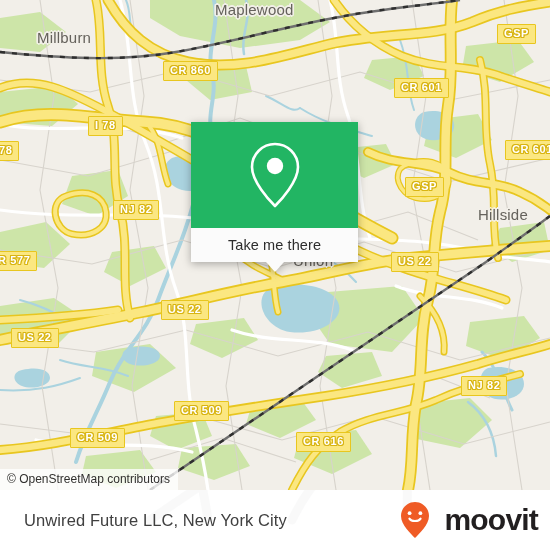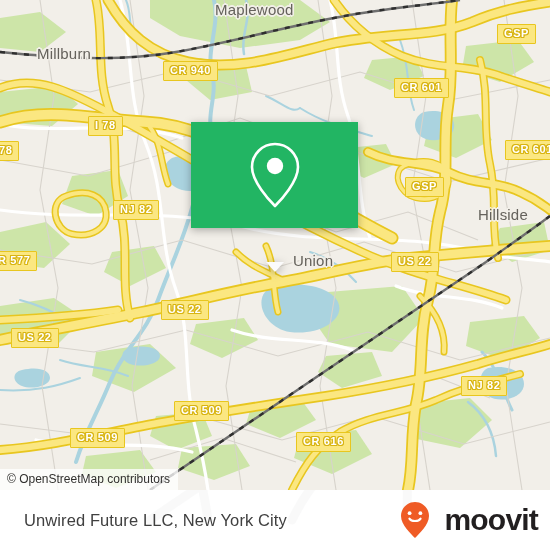--- a/index.html
+++ b/index.html
@@ -316,25 +316,25 @@
         <path d="M0,52 C60,58 120,62 176,52 C232,42 280,28 334,18 C384,8 420,6 460,0"></path>
         <path d="M150,490 C206,452 262,414 318,376 C374,338 430,300 486,262 C514,242 534,228 550,216"></path>
       </g>
       <g fill="none" stroke="#2e2e2e" stroke-width="2.4" stroke-dasharray="5 7">
         <path d="M0,52 C60,58 120,62 176,52 C232,42 280,28 334,18 C384,8 420,6 460,0"></path>
         <path d="M150,490 C206,452 262,414 318,376 C374,338 430,300 486,262 C514,242 534,228 550,216"></path>
       </g>
     </svg>
 
     <div class="place" style="left:215px; top:1px;">Maplewood</div>
-    <div class="place" style="left:37px; top:45px;">Millburn</div>
+    <div class="place" style="left:37px; top:29px;">Millburn</div>
     <div class="place" style="left:478px; top:206px;">Hillside</div>
     <div class="place" style="left:293px; top:252px;">Union</div>
 
-    <div class="shield" style="left:163px; top:61px;">CR 940</div>
+    <div class="shield" style="left:163px; top:61px;">CR 860</div>
     <div class="shield" style="left:394px; top:78px;">CR 601</div>
     <div class="shield" style="left:497px; top:24px;">GSP</div>
     <div class="shield" style="left:505px; top:140px;">CR 601</div>
     <div class="shield" style="left:405px; top:177px;">GSP</div>
     <div class="shield" style="left:88px; top:116px;">I 78</div>
     <div class="shield" style="left:-8px; top:141px;">78</div>
     <div class="shield" style="left:113px; top:200px;">NJ 82</div>
     <div class="shield" style="left:-9px; top:251px;">R 577</div>
     <div class="shield" style="left:391px; top:252px;">US 22</div>
     <div class="shield" style="left:161px; top:300px;">US 22</div>
@@ -346,20 +346,23 @@
 
     <div id="attribution">© OpenStreetMap contributors</div>
 
     <div id="popup">
       <div id="popup-header">
         <svg width="56" height="70" viewBox="0 0 56 70">
           <path d="M28 4 C15.3 4 5 14.3 5 27 C5 41.5 22 60 28 66 C34 60 51 41.5 51 27 C51 14.3 40.7 4 28 4 Z" fill="none" stroke="#ffffff" stroke-width="2.6" stroke-linecap="round" stroke-linejoin="round"></path>
           <circle cx="28" cy="26" r="8.2" fill="#ffffff"></circle>
         </svg>
       </div>
+      <div id="popup-footer">
+        <span id="popup-label">Take me there</span>
+      </div>
       <div id="popup-tail"></div>
     </div>
 
   </div>
 
   <div id="footer">
 
     <svg id="footer-watermark" width="550" height="550" viewBox="0 0 550 490">
       <g fill="none" stroke="#9aa0a6" stroke-width="9" stroke-linecap="round">
         <path d="M0,450 C54,446 108,432 164,422 C220,412 272,404 326,396 C378,388 428,378 478,364 C510,354 532,350 550,344"></path>

